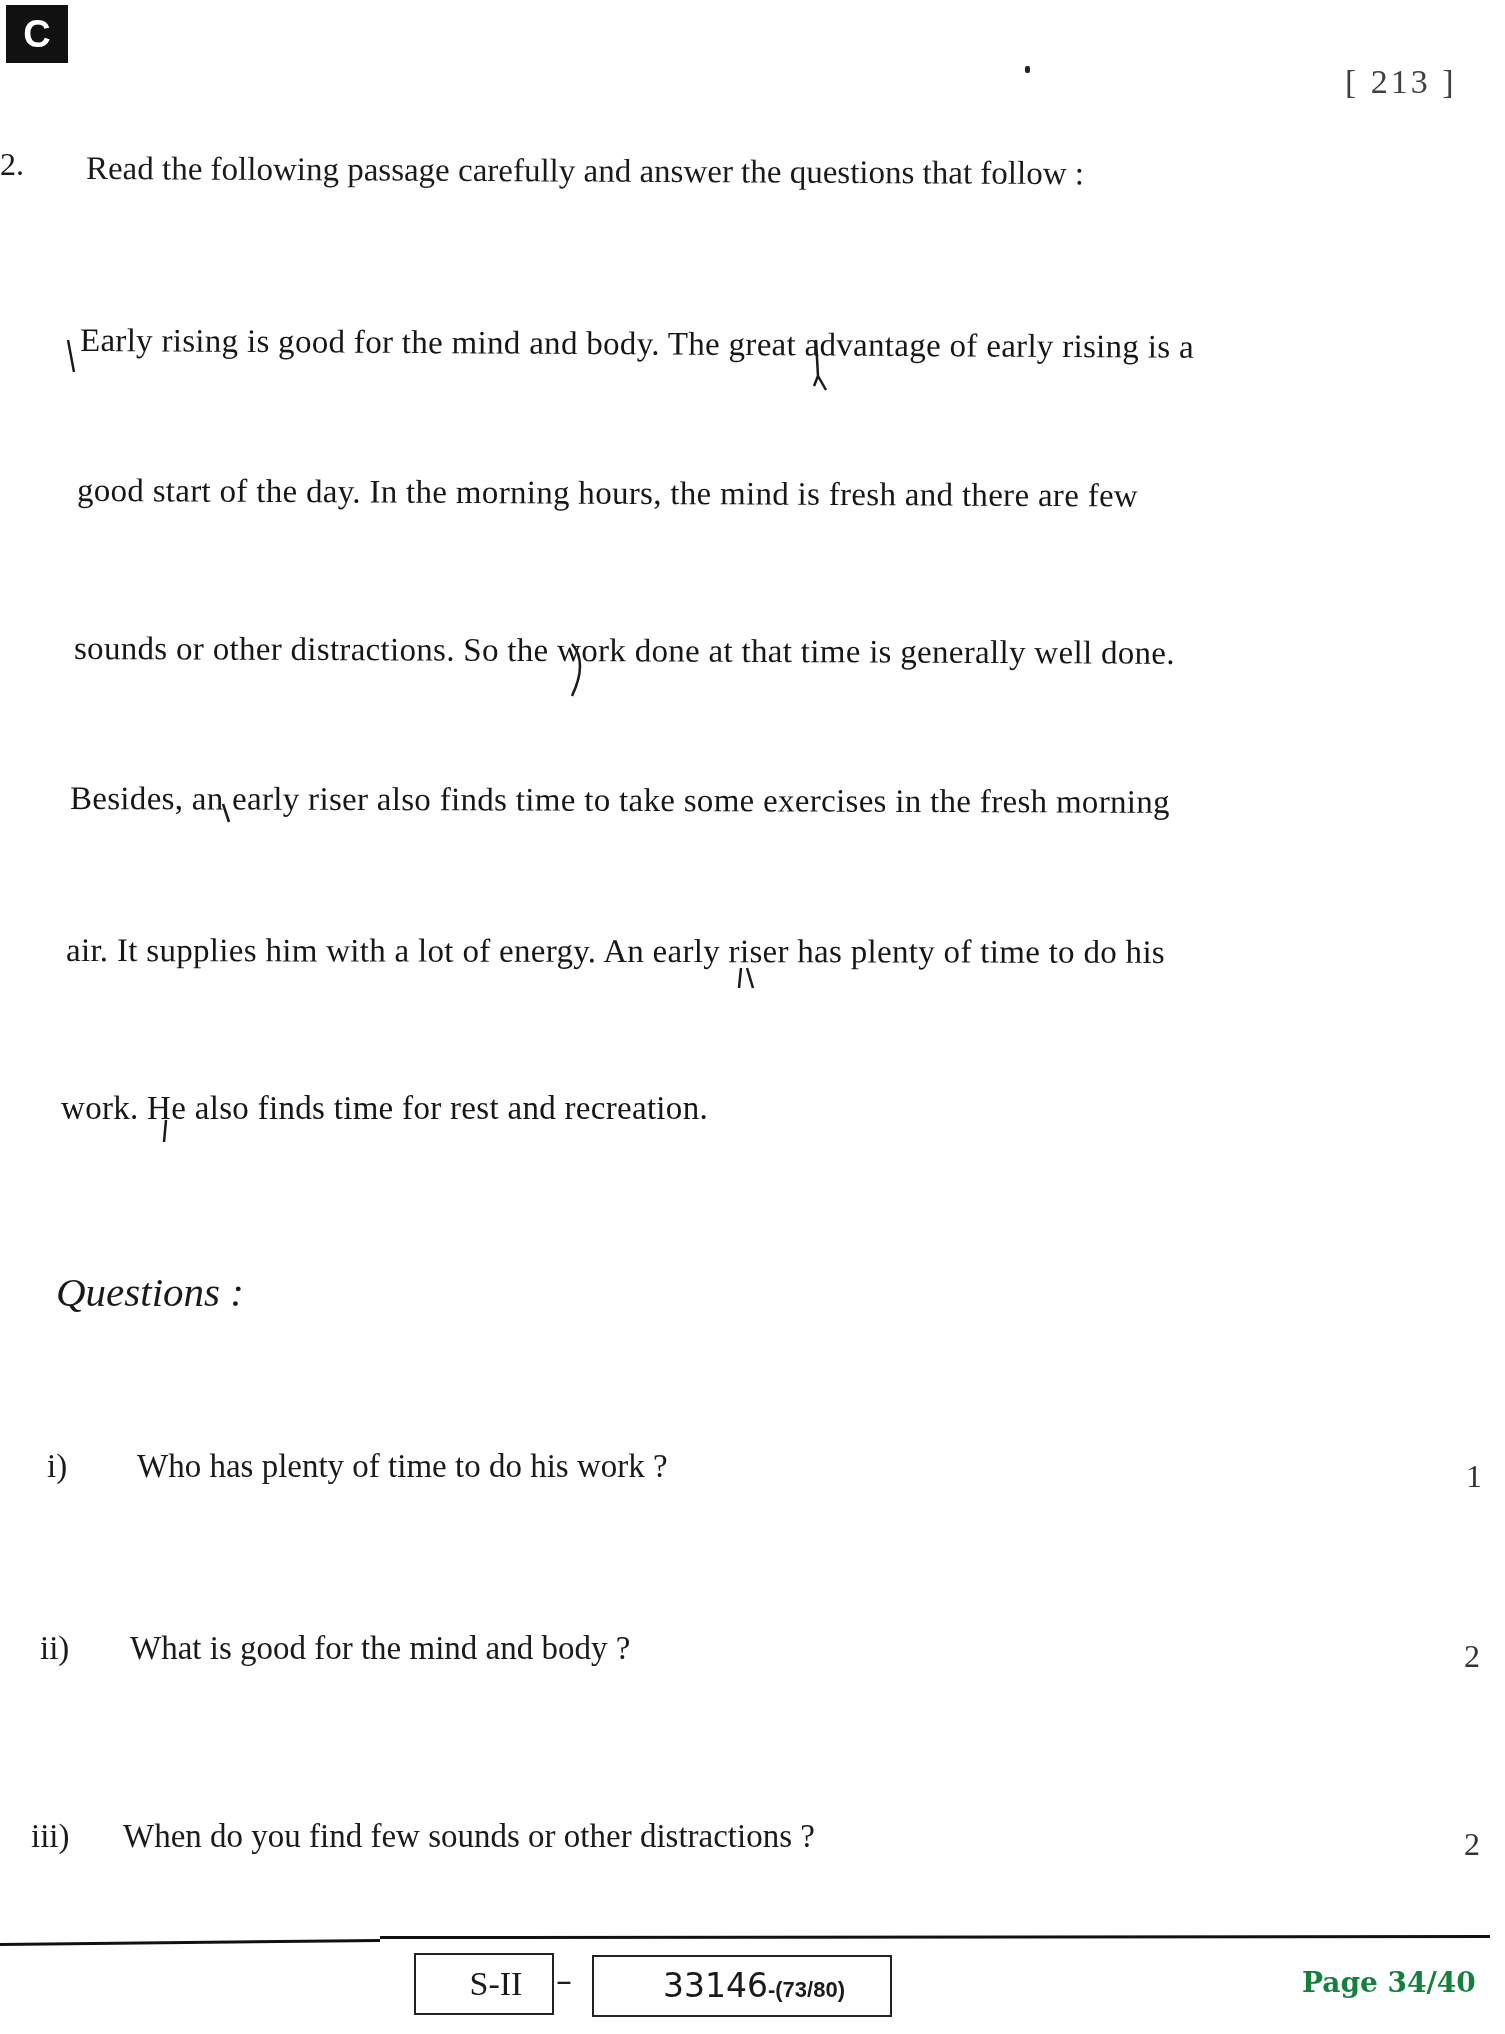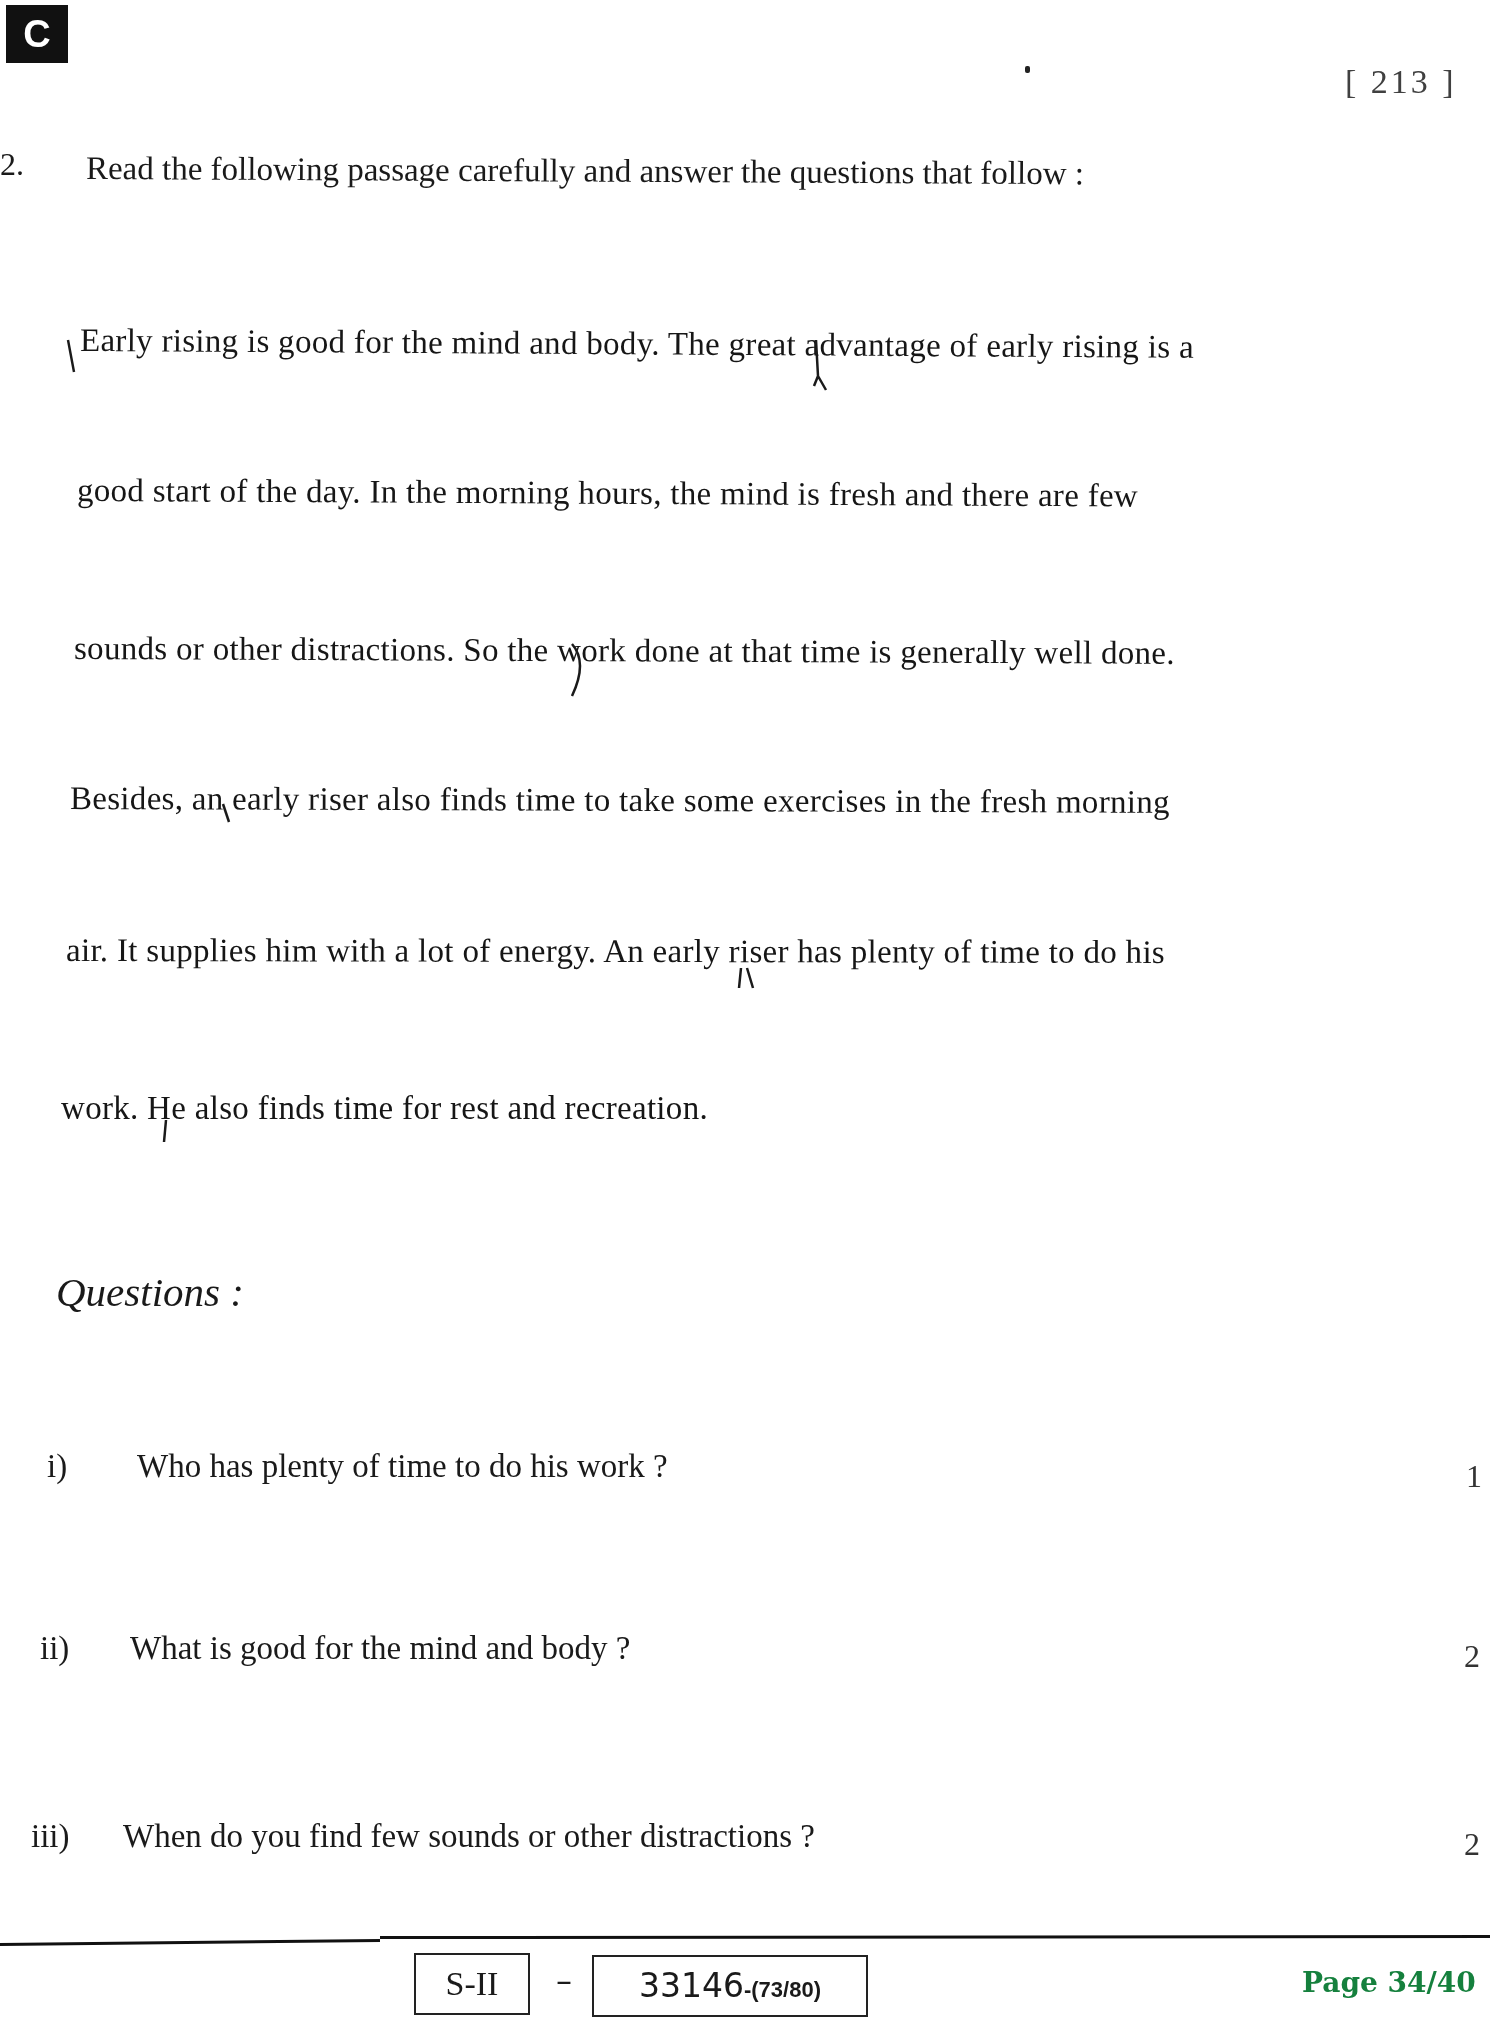--- a/index.html
+++ b/index.html
@@ -114,20 +114,21 @@
       transform: rotate(-0.05deg); transform-origin: left center;
     }
     .footer-box {
       position: absolute;
       border: 2px solid #222;
       font-family: "Liberation Serif", serif;
       font-size: 34px;
       line-height: 58px;
       text-align: center;
       height: 58px;
+      padding-left: 24px;
     }
     .series-box { left: 414px; top: 1953px; width: 112px; }
     .code-box { left: 592px; top: 1955px; width: 272px; font-family: "DejaVu Sans", sans-serif; font-size: 33px; }
     .code-box .code-suffix { font-family: "Liberation Sans", sans-serif; font-weight: bold; font-size: 22px; }
     .footer-dash {
       left: 556px; top: 1962px;
       font-family: "DejaVu Sans", sans-serif;
       font-size: 32px;
     }
     .page-number {

